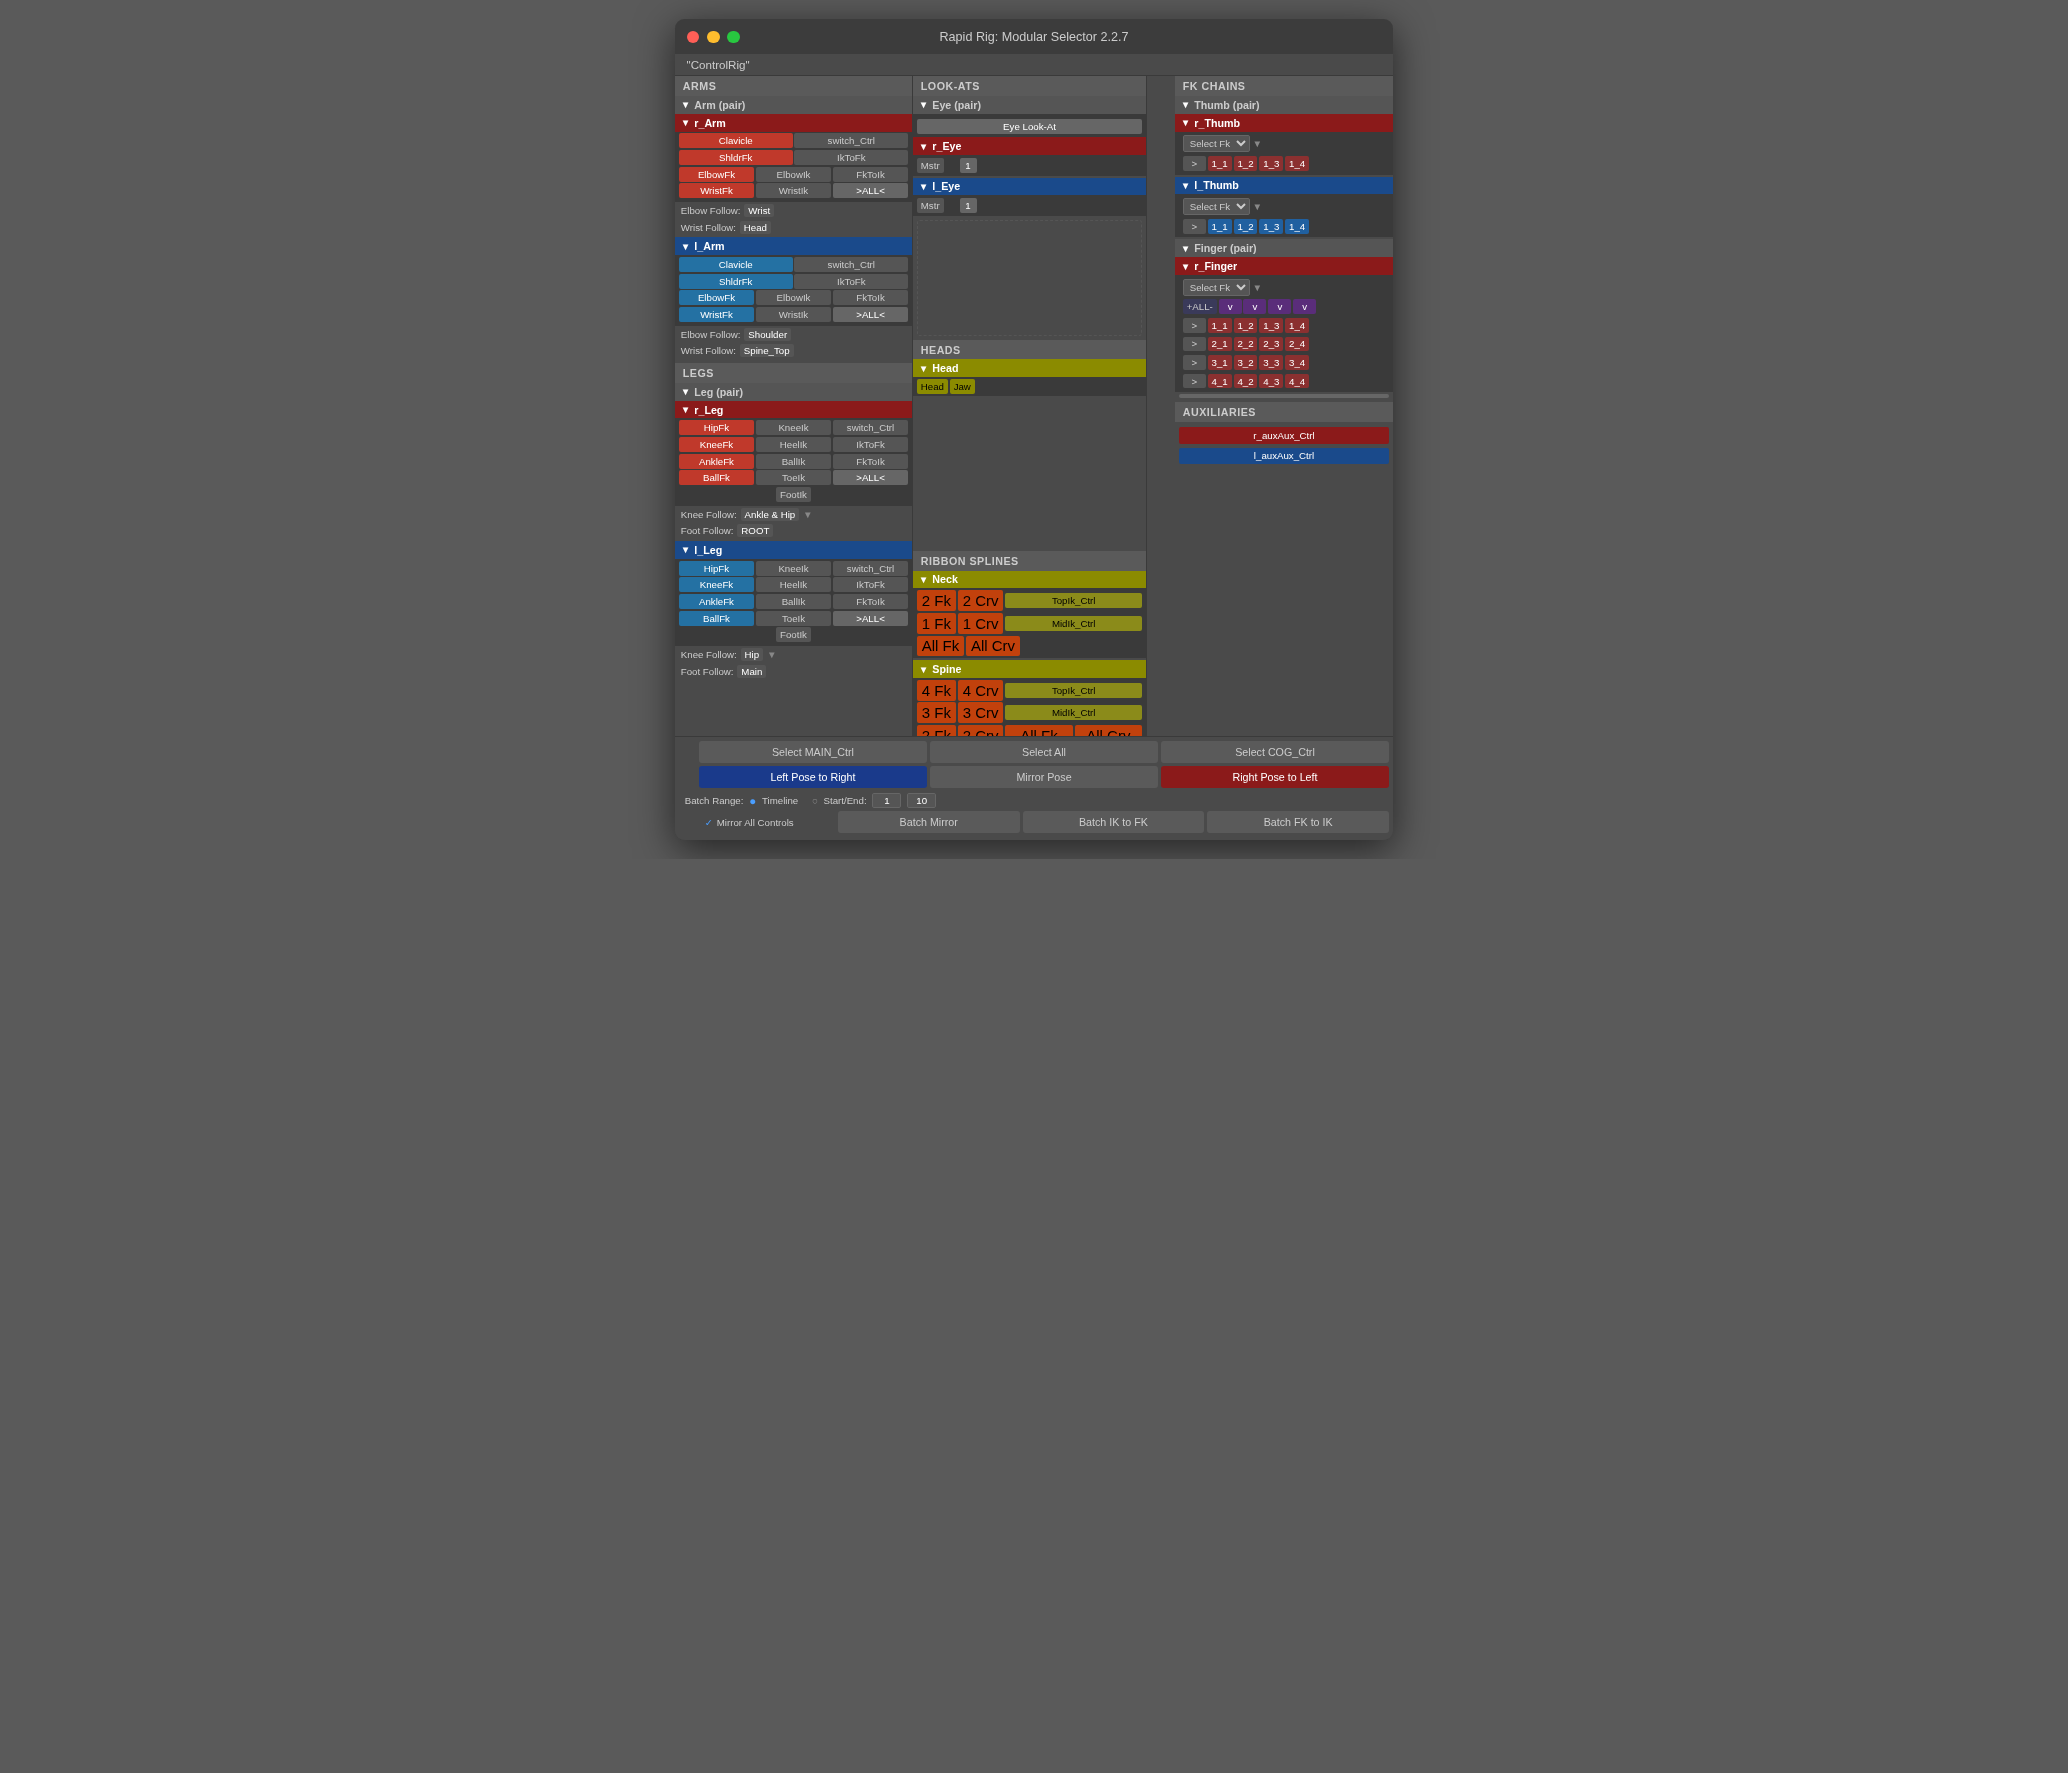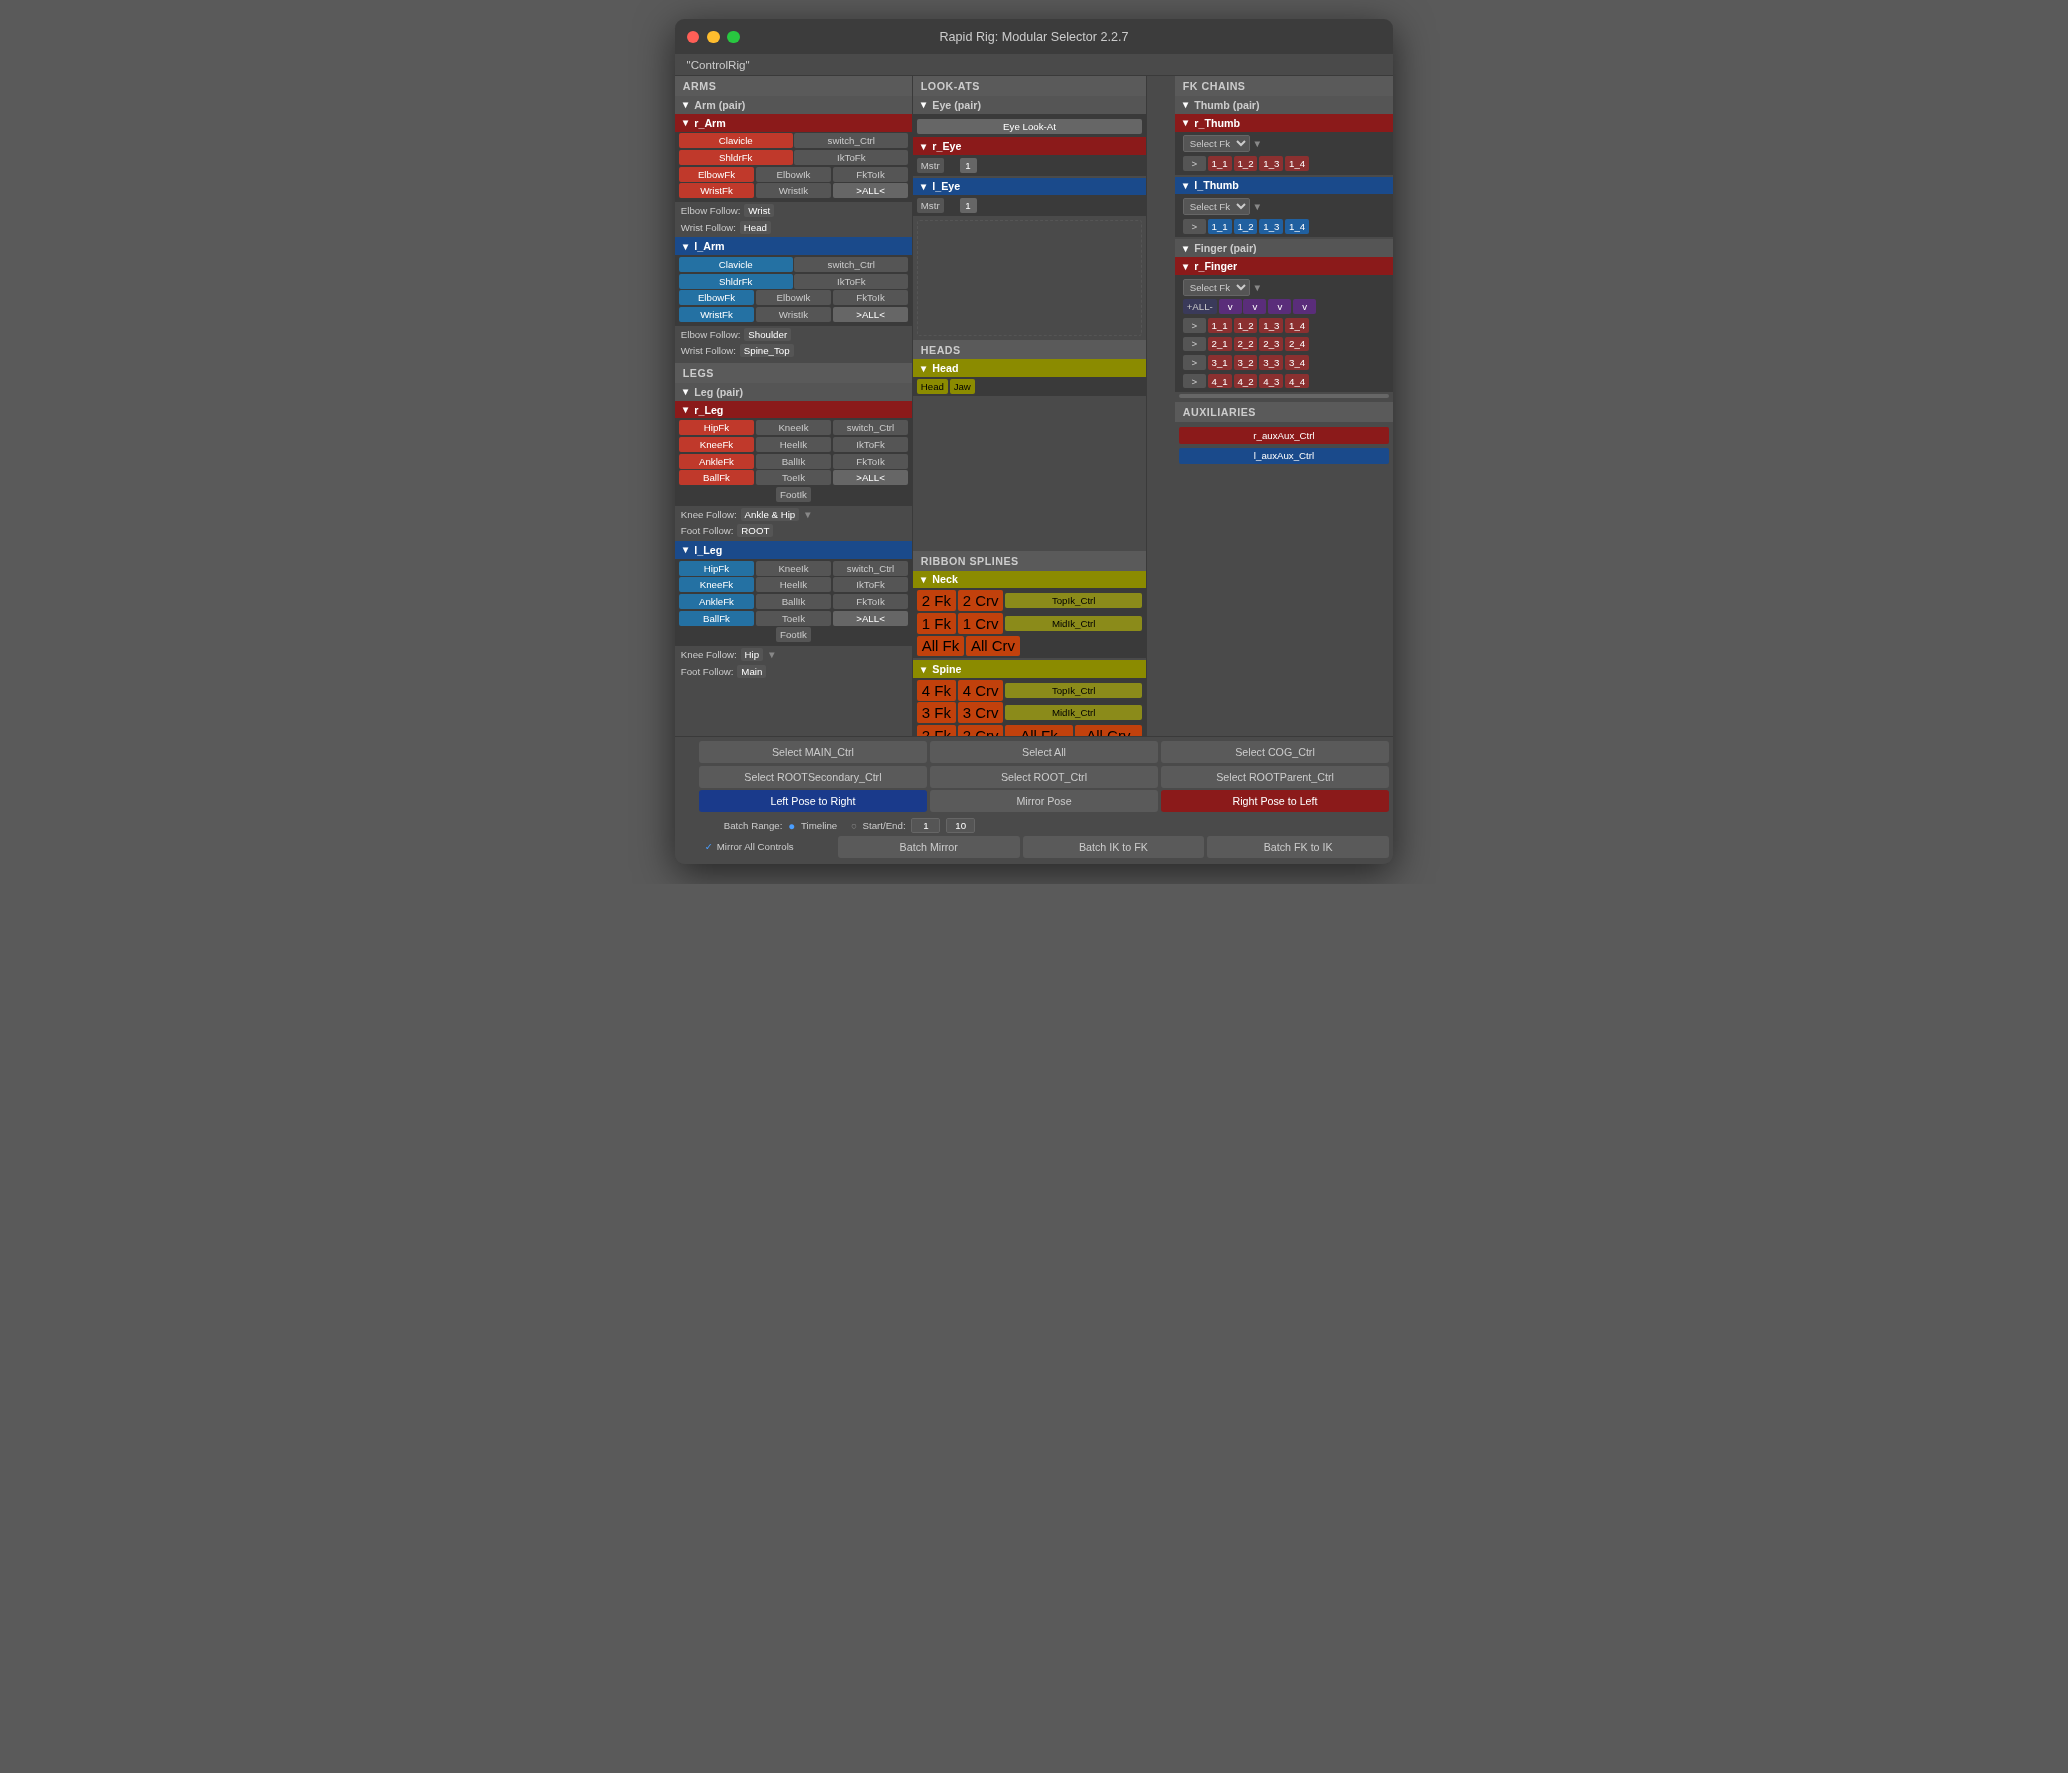--- a/index.html
+++ b/index.html
@@ -36,21 +36,21 @@
     .fk-row { display: flex; align-items: center; gap: 1.9px; padding: 1.9px 3.9px; }
     .fk-btn { background: #555; color: #ccc; font-size: 9.7px; padding: 1.9px 3.9px; border-radius: 1.9px; border: none; cursor: pointer; min-width: 23px; text-align: center; }
     .fk-btn-red { background: #8b3030; color: #fff; }
     .fk-btn-blue { background: #2060a0; color: #fff; }
     .v-btn { background: #5a2d7a; color: #fff; font-size: 9.7px; padding: 1.9px 3.9px; border-radius: 1.9px; }
     .bottom-bar { background: #4a4a4a; border-top: 1px solid #3a3a3a; padding: 3.9px; }
     .bottom-row { display: flex; gap: 2.9px; margin-bottom: 2.9px; margin-left: 20px; }
     .bottom-btn { flex: 1; background: #5a5a5a; color: #ccc; font-size: 10.7px; padding: 4.9px 3.9px; border: none; border-radius: 2.9px; cursor: pointer; text-align: center; }
     .bottom-btn-blue { background: #1a3a8b; color: #fff; }
     .bottom-btn-red { background: #8b1a1a; color: #fff; }
-    .batch-row { display: flex; align-items: center; gap: 5.8px; padding: 2.9px 5.8px; font-size: 9.7px; color: #ccc; margin-left: 39px; }
+    .batch-row { display: flex; align-items: center; gap: 5.8px; padding: 2.9px 5.8px; font-size: 9.7px; color: #ccc; }
     .radio-dot { color: #4a9eff; font-size: 11.6px; }
     .batch-input { background: #555; color: #fff; font-size: 9.7px; width: 29px; padding: 1px 2.9px; border: 1px solid #666; border-radius: 1.9px; text-align: center; }
     .check-row { display: flex; align-items: center; gap: 3.9px; padding: 1.9px 5.8px; font-size: 9.7px; color: #ccc; }
     .checkmark { color: #4a9eff; }
     .aux-btn-red { background: #8b1a1a; color: #fff; font-size: 9.7px; padding: 2.9px 7.8px; border-radius: 1.9px; border: none; cursor: pointer; width: 100%; text-align: center; margin-bottom: 1.9px; }
     .aux-btn-blue { background: #1a4a8b; color: #fff; font-size: 9.7px; padding: 2.9px 7.8px; border-radius: 1.9px; border: none; cursor: pointer; width: 100%; text-align: center; }
     .sp-btn-y { background: #c2410c; color: #000; font-size: 15px; padding: 1.9px 4.9px; border-radius: 1.9px; border: none; cursor: pointer; }
     .sp-ctrl { background: #8b8b1a; color: #000; font-size: 9.7px; padding: 1.9px 4.9px; border-radius: 1.9px; border: none; cursor: pointer; }
     .scrollbar-thin::-webkit-scrollbar { width: 5.8px; }
     .scrollbar-thin::-webkit-scrollbar-track { background: #3a3a3a; }
@@ -444,25 +444,20 @@
   </div>
 
   <div class="bottom-bar">
 
     <div class="bottom-row">
       <button class="bottom-btn">Select MAIN_Ctrl</button>
       <button class="bottom-btn">Select All</button>
       <button class="bottom-btn">Select COG_Ctrl</button>
     </div>
 
-    <div class="bottom-row">
-      <button class="bottom-btn">Select ROOTSecondary_Ctrl</button>
-      <button class="bottom-btn">Select ROOT_Ctrl</button>
-      <button class="bottom-btn">Select ROOTParent_Ctrl</button>
-    </div>
 
 
     <div class="bottom-row">
       <button class="bottom-btn bottom-btn-blue">Left Pose to Right</button>
       <button class="bottom-btn">Mirror Pose</button>
       <button class="bottom-btn bottom-btn-red">Right Pose to Left</button>
     </div>
 
     <div class="batch-row">
       <span>Batch Range:</span>

